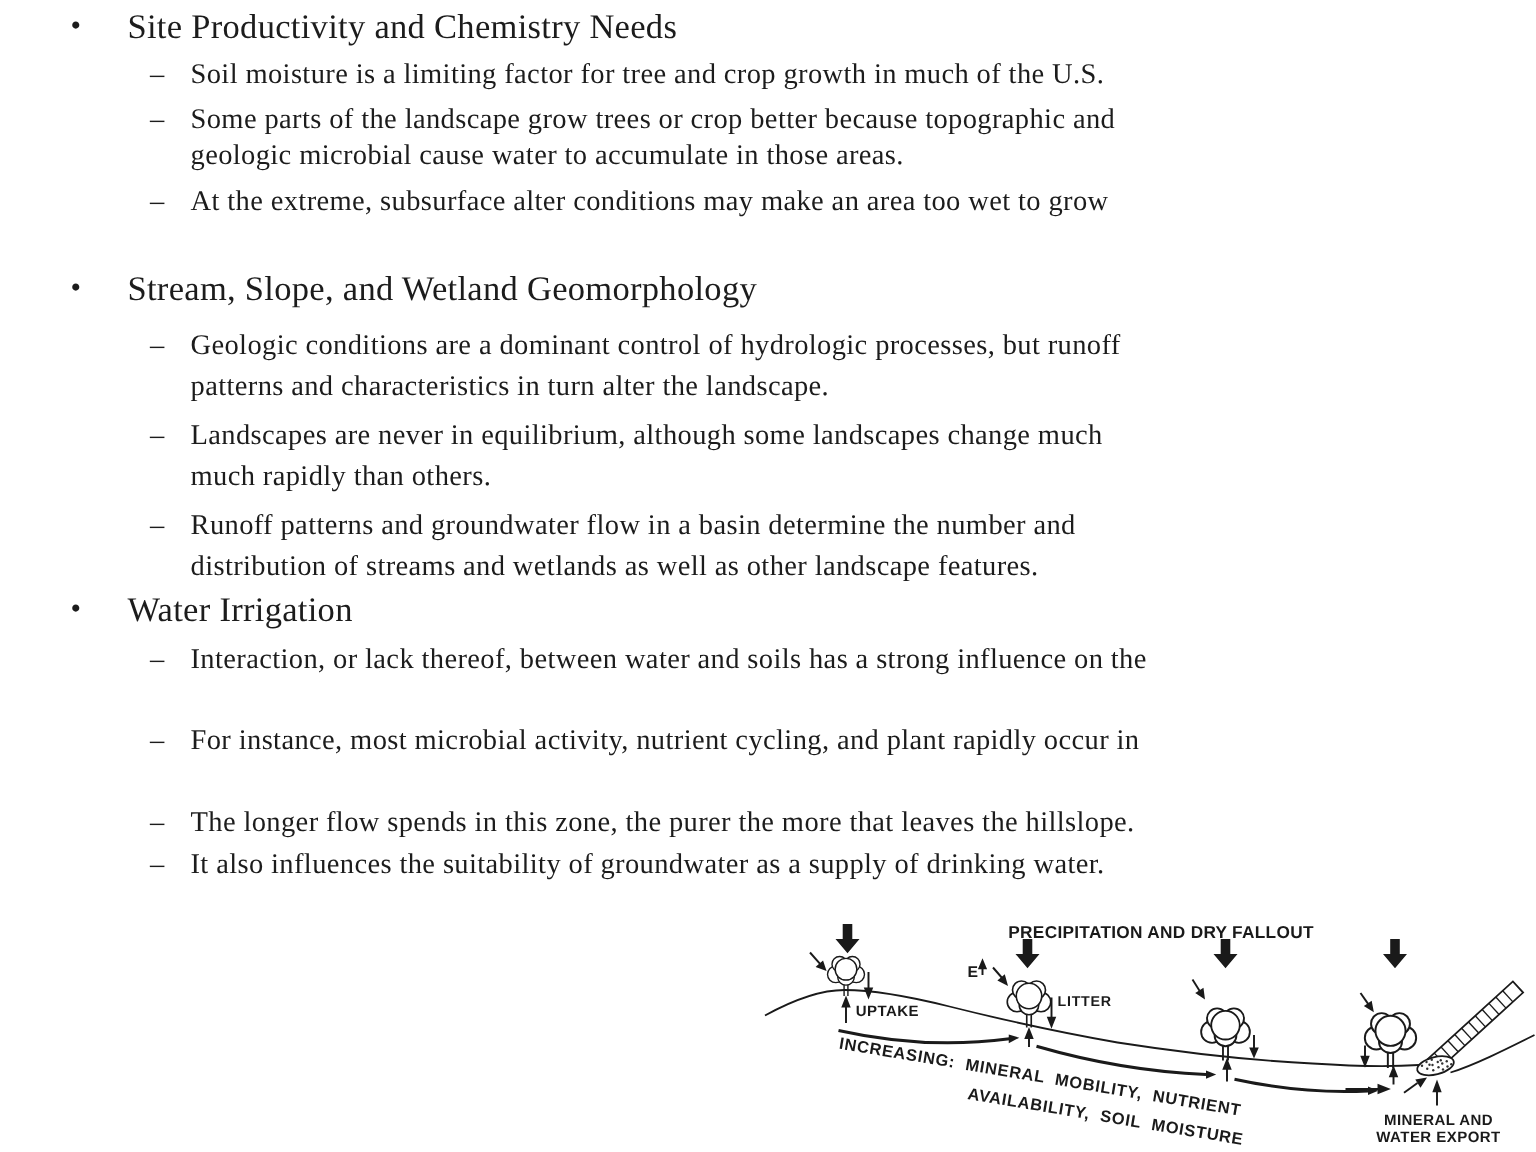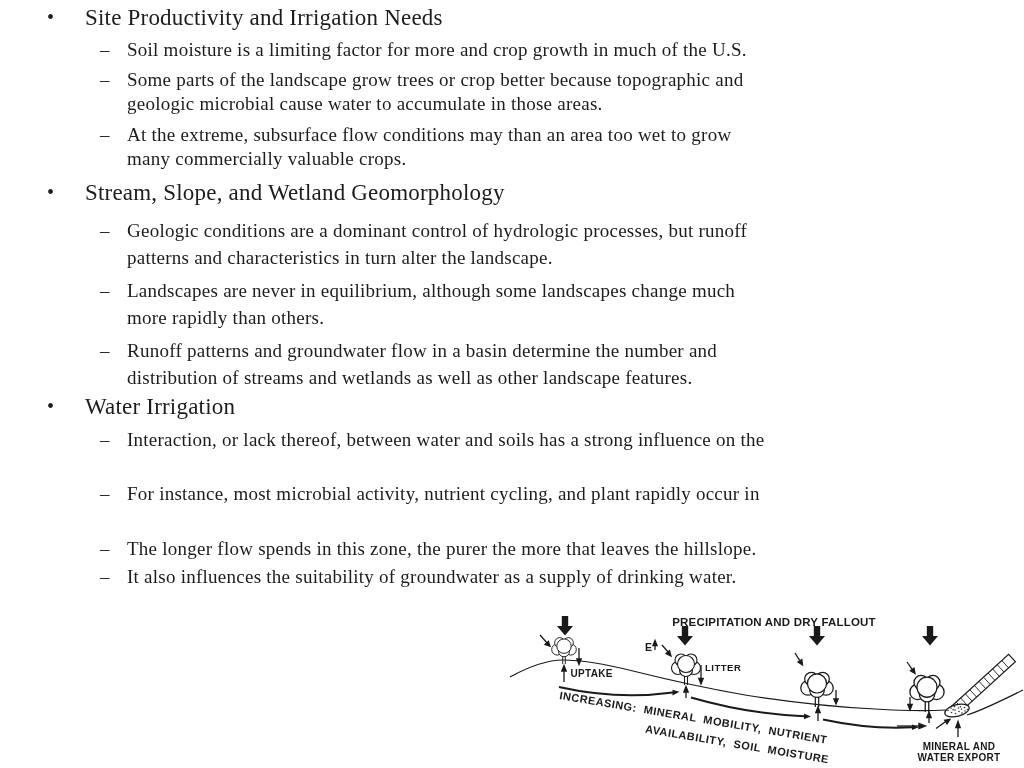--- a/index.html
+++ b/index.html
@@ -24,59 +24,58 @@
   }
   .pre{white-space:pre;}
 </style>
 </head>
 <body style="background: rgb(255, 255, 255); color: rgb(28, 28, 28);">
 
 <div class="slide">
 
   <div class="l1" style="top:5px">
     <span class="mk">•</span>
-    <span class="tx">Site Productivity and Irrigation Needs</span>
+    <span class="tx">Site Productivity and Chemistry Needs</span>
   </div>
   <div class="l2" style="top:38px">
     <span class="mk">–</span>
     <div class="lines">
-      <div class="ln">Soil moisture is a limiting factor for more and crop growth in much of the U.S.</div>
+      <div class="ln">Soil moisture is a limiting factor for tree and crop growth in much of the U.S.</div>
     </div>
   </div>
   <div class="l2" style="top:68px">
     <span class="mk">–</span>
     <div class="lines">
       <div class="ln">Some parts of the landscape grow trees or crop better because topographic and</div>
       <div class="ln">geologic microbial cause water to accumulate in those areas.</div>
     </div>
   </div>
   <div class="l2" style="top:123px">
     <span class="mk">–</span>
     <div class="lines">
-      <div class="ln">At the extreme, subsurface flow conditions may than an area too wet to grow</div>
-      <div class="ln">many commercially valuable crops.</div>
+      <div class="ln">At the extreme, subsurface alter conditions may make an area too wet to grow</div>
     </div>
   </div>
 
   <div class="l1" style="top:180px">
     <span class="mk">•</span>
     <span class="tx">Stream, Slope, and Wetland Geomorphology</span>
   </div>
   <div class="l2 tall" style="top:217px">
     <span class="mk">–</span>
     <div class="lines">
       <div class="ln">Geologic conditions are a dominant control of hydrologic processes, but runoff</div>
       <div class="ln">patterns and characteristics in turn alter the landscape.</div>
     </div>
   </div>
   <div class="l2 tall" style="top:277px">
     <span class="mk">–</span>
     <div class="lines">
       <div class="ln">Landscapes are never in equilibrium, although some landscapes change much</div>
-      <div class="ln">more rapidly than others.</div>
+      <div class="ln">much rapidly than others.</div>
     </div>
   </div>
   <div class="l2 tall" style="top:337px">
     <span class="mk">–</span>
     <div class="lines">
       <div class="ln">Runoff patterns and groundwater flow in a basin determine the number and</div>
       <div class="ln">distribution of streams and wetlands as well as other landscape features.</div>
     </div>
   </div>
 

